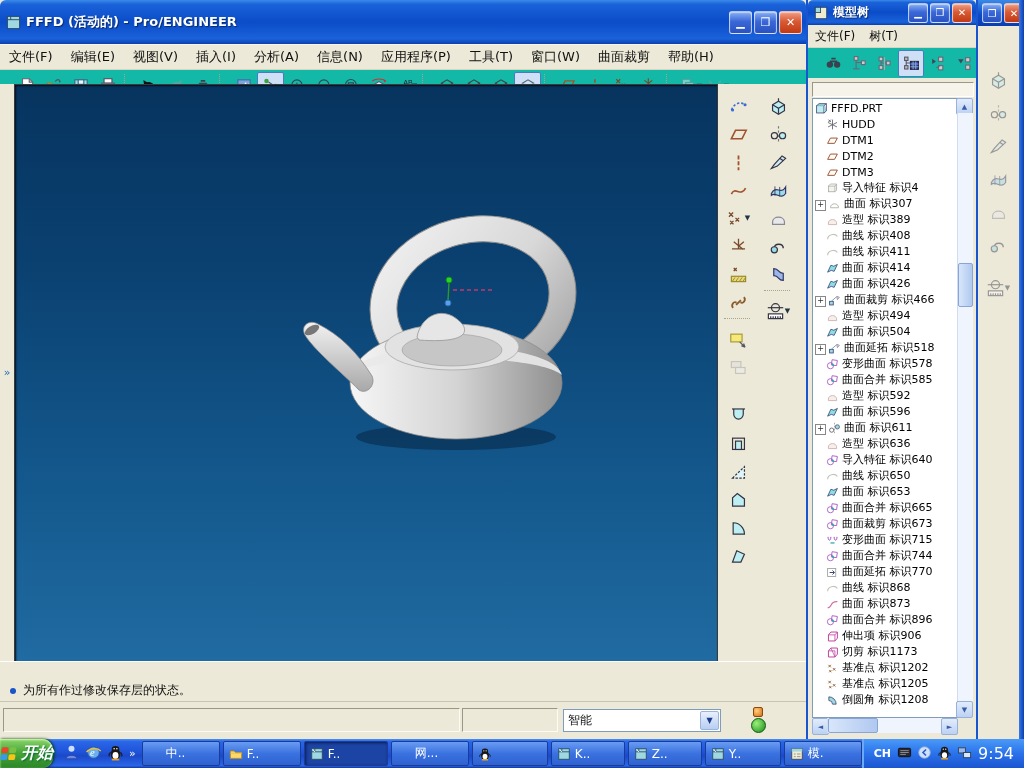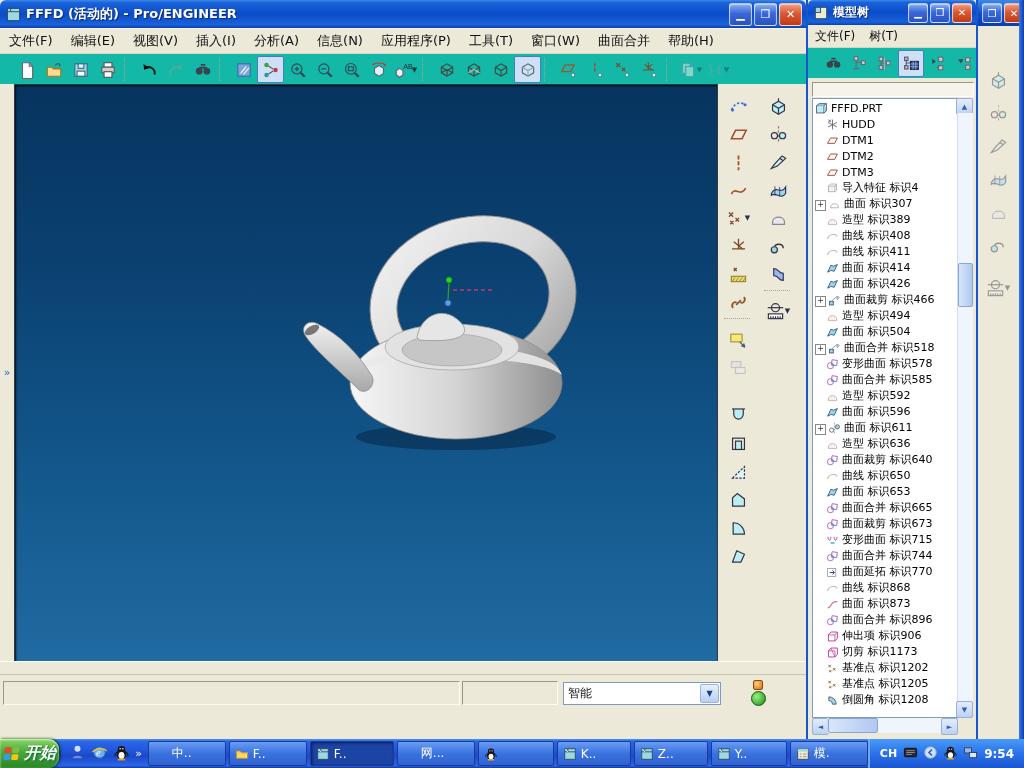--- a/index.html
+++ b/index.html
@@ -2,21 +2,21 @@
 <html><head>
 <meta charset="utf-8">
 <style>
   html,body{margin:0;padding:0;background:#555;}
   #screen{position:relative;width:1024px;height:768px;overflow:hidden;
     font-family:"DejaVu Sans","Liberation Sans",sans-serif;font-size:12px;
     background:#3a6ea5;user-select:none;}
   .abs{position:absolute;}
   .ic{display:inline-flex;align-items:center;justify-content:center;}
   
-  .titlebar{height:28px;background:linear-gradient(180deg,#3a8ae8 0%,#1a62da 10%,#0b4cc8 50%,#1a62da 88%,#0a3eb0 100%);
+  .titlebar{height:44px;background:linear-gradient(180deg,#3a8ae8 0%,#1a62da 10%,#0b4cc8 50%,#1a62da 88%,#0a3eb0 100%);
     display:flex;align-items:center;color:#fff;font-weight:bold;font-size:13px;
     border-top-left-radius:6px;border-top-right-radius:6px;padding:0 4px 0 6px;}
   .titlebar .cap{flex:1;white-space:nowrap;overflow:hidden;text-shadow:1px 1px 1px #0a2a6a;margin-left:5px;}
   .wbtn{width:21px;height:21px;margin-left:2px;border:1px solid rgba(255,255,255,.65);border-radius:3px;
     background:linear-gradient(180deg,#8ab0f4,#3a68d8 45%,#2a52c0);color:#fff;font-size:11px;font-weight:bold;
     display:flex;align-items:center;justify-content:center;box-shadow:inset 0 1px 1px rgba(255,255,255,.5);}
   .wbtn.close{background:linear-gradient(180deg,#f0a088,#d85a34 45%,#c03a14);}
   .wbtn.sm{width:18px;height:18px;font-size:10px;}
   
   .menubar{height:24px;background:#ece9d8;display:flex;align-items:center;border-bottom:1px solid #d8d4c0;font-size:13px;}
@@ -35,21 +35,21 @@
   #canvas{left:14px;top:84px;width:702px;height:577px;
     background:linear-gradient(180deg,#07345f 0%,#0a4070 28%,#135documents? 0,#135a8e 68%,#1e6aa2 100%);
     background:linear-gradient(180deg,#07345f 0%,#0a4070 30%,#14598e 70%,#206ba2 100%);
     border:1px solid #3a3a3a;box-shadow:inset 1px 1px 2px #02101f;}
   #right-toolbar{left:718px;top:84px;width:88px;height:577px;background:#ece9d8;}
   .rt-item{position:absolute;width:26px;height:26px;display:flex;align-items:center;justify-content:center;border:1px solid transparent;border-radius:2px;}
   .rt-sep{position:absolute;width:26px;border-top:1px dotted #a8a48e;}
   #msg-area{left:0;top:661px;width:806px;height:40px;background:#ece9d8;border-top:1px solid #fff;padding-top:20px;box-sizing:border-box;}
   .msg-line{display:flex;align-items:center;height:17px;padding-left:10px;color:#111;font-size:12px;}
   .msg-bullet{width:6px;height:6px;border-radius:50%;background:#1a55c8;margin-right:7px;flex:0 0 auto;}
-  #status-row{left:0;top:674px;width:806px;height:38px;background:#ece9d8;border-top:1px solid #c8c4b0;}
+  #status-row{left:0;top:701px;width:806px;height:38px;background:#ece9d8;border-top:1px solid #c8c4b0;}
   .sfield{position:absolute;top:6px;height:22px;background:#ece9d8;border:1px solid;border-color:#9a9884 #fcfcf4 #fcfcf4 #9a9884;}
   #filter-combo{position:absolute;left:563px;top:7px;width:156px;height:21px;background:#fff;border:1px solid #7f9db9;display:flex;align-items:center;}
   #filter-combo .val{flex:1;padding-left:4px;font-size:12px;color:#111;}
   #combo-btn{width:17px;height:17px;margin:1px;background:linear-gradient(180deg,#e8f0fc,#b8cef2);border:1px solid #9ab4dc;border-radius:2px;
     display:flex;align-items:center;justify-content:center;color:#1a3c8c;font-size:8px;}
   #traffic-light{position:absolute;left:750px;top:5px;width:16px;height:28px;display:flex;flex-direction:column;align-items:center;}
   #traffic-light .amber{width:8px;height:8px;border-radius:2px;background:radial-gradient(circle at 35% 35%,#ffd27a,#d86a1a);border:1px solid #8a4a0a;}
   #traffic-light .green{width:13px;height:13px;border-radius:50%;background:radial-gradient(circle at 35% 35%,#9af07a,#1a8a1a);border:1px solid #0a5a0a;margin-top:1px;}
   
   #tree-window{left:806px;top:0;width:172px;height:739px;background:#ece9d8;border-left:2px solid #1a55d0;border-right:2px solid #1a55d0;box-sizing:border-box;}
@@ -83,21 +83,21 @@
     text-shadow:1px 1px 2px #063; gap:4px;}
   #quick-launch{display:flex;align-items:center;gap:5px;padding:0 6px 0 10px;}
   .ql-chev{color:#fff;font-size:11px;}
   #task-buttons{display:flex;align-items:center;gap:3px;flex:1;}
   .task{height:23px;border:1px solid #1a3c98;border-radius:2px;display:flex;align-items:center;gap:4px;padding:0 5px;
     background:linear-gradient(180deg,#6a9cf2,#3a72e0 50%,#2f62d0);color:#fff;font-size:12px;overflow:hidden;white-space:nowrap;}
   .task.active{background:#1c44a4;box-shadow:inset 1px 1px 3px #0a1c58;}
   #tray{display:flex;align-items:center;gap:6px;height:29px;padding:0 10px 0 10px;
     background:linear-gradient(180deg,#4a9af8 0%,#2a72ea 50%,#1a55d0 100%);border-left:2px solid #6aa8f8;color:#fff;}
   #tray .lang{font-size:11px;font-weight:bold;}
-  #clock{font-size:12px;font-weight:bold;}
+  #clock{font-size:16px;}
   
   #watermark{left:414px;top:738px;z-index:60;font-family:"DejaVu Serif","Liberation Serif",serif;
     font-weight:bold;font-size:21px;letter-spacing:1px;color:#c81e1e;
     text-shadow:1px 1px 0 #401040,-1px -1px 0 #58102a;}
 </style>
 </head>
 <body>
 
 <div id="screen">
 
@@ -186,21 +186,21 @@
     <div class="menubar" id="main-menubar">
         <div class="menu-item">文件(F)</div>
         <div class="menu-item">编辑(E)</div>
         <div class="menu-item">视图(V)</div>
         <div class="menu-item">插入(I)</div>
         <div class="menu-item">分析(A)</div>
         <div class="menu-item">信息(N)</div>
         <div class="menu-item">应用程序(P)</div>
         <div class="menu-item">工具(T)</div>
         <div class="menu-item">窗口(W)</div>
-        <div class="menu-item">曲面合并</div>
+        <div class="menu-item">曲面裁剪</div>
         <div class="menu-item">帮助(H)</div>
       </div>
     <div class="toolbar" id="main-toolbar">
         <div class="tool">
           <span class="ic">
             <svg viewBox="0 0 16 16" width="18" height="18">
               <path d="M4 1.5h6l3 3v11H4z" fill="#fff" stroke="#667"></path>
               <path d="M10 1.5v3h3" fill="none" stroke="#667"></path>
             </svg>
           </span>
@@ -892,21 +892,21 @@
           <span class="lbl">曲面 标识504</span>
         </div>
         <div class="trow">
           <span class="exp">+</span>
           <span class="ic">
             <svg viewBox="0 0 16 16" width="13" height="13">
               <rect x="2" y="9" width="4.5" height="4.5" fill="#9adbe8" stroke="#347"></rect>
               <path d="M4 9l7-6M11 3l3 1-2.5 3z" fill="#eef" stroke="#889"></path>
             </svg>
           </span>
-          <span class="lbl">曲面合并 标识518</span>
+          <span class="lbl">曲面延拓 标识518</span>
         </div>
         <div class="trow">
           <span class="expsp"></span>
           <span class="ic">
             <svg viewBox="0 0 16 16" width="13" height="13">
               <circle cx="5.5" cy="9.5" r="3.8" fill="none" stroke="#a050c0"></circle>
               <rect x="7" y="2.5" width="6.5" height="6.5" fill="none" stroke="#a050c0" transform="rotate(8 10 6)"></rect>
               <path d="M7.5 7.5l2 2" stroke="#3aa" stroke-width="2"></path>
             </svg>
           </span>
@@ -963,21 +963,21 @@
         </div>
         <div class="trow">
           <span class="expsp"></span>
           <span class="ic">
             <svg viewBox="0 0 16 16" width="13" height="13">
               <circle cx="5.5" cy="9.5" r="3.8" fill="none" stroke="#a050c0"></circle>
               <rect x="7" y="2.5" width="6.5" height="6.5" fill="none" stroke="#a050c0" transform="rotate(8 10 6)"></rect>
               <path d="M7.5 7.5l2 2" stroke="#3aa" stroke-width="2"></path>
             </svg>
           </span>
-          <span class="lbl">曲面裁剪 标识640</span>
+          <span class="lbl">导入特征 标识640</span>
         </div>
         <div class="trow">
           <span class="expsp"></span>
           <span class="ic">
             <svg viewBox="0 0 16 16" width="13" height="13">
               <path d="M2 11.5c0-6 9-8 12-3.5" fill="none" stroke="#c4c4ba" stroke-width="1.4"></path>
             </svg>
           </span>
           <span class="lbl">曲线 标识650</span>
         </div>

